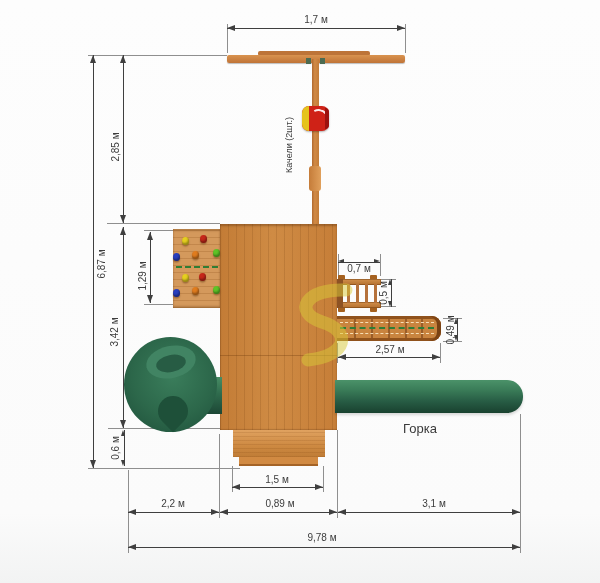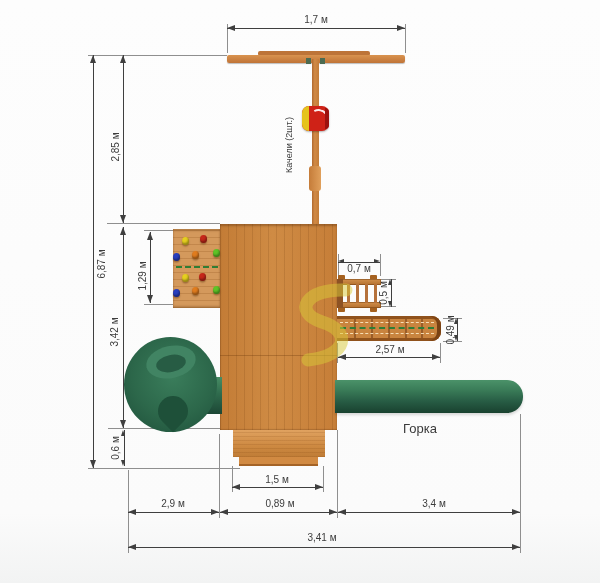--- a/index.html
+++ b/index.html
@@ -213,41 +213,41 @@
     <div class="dline h" style="left:232px;top:487px;width:91px;"></div>
     <div class="arr l" style="left:232px;top:484px;"></div>
     <div class="arr r" style="left:315px;top:484px;"></div>
     <div class="lbl" style="left:277px;top:479px;">1,5 м</div>
   </div>
 
   <div>
     <div class="dline h" style="left:128px;top:512px;width:91px;"></div>
     <div class="arr l" style="left:128px;top:509px;"></div>
     <div class="arr r" style="left:211px;top:509px;"></div>
-    <div class="lbl" style="left:173px;top:503px;">2,9 м</div>
+    <div class="lbl" style="left:173px;top:503px;">2,2 м</div>
   </div>
 
   <div>
     <div class="dline h" style="left:220px;top:512px;width:117px;"></div>
     <div class="arr l" style="left:220px;top:509px;"></div>
     <div class="arr r" style="left:329px;top:509px;"></div>
     <div class="lbl" style="left:280px;top:503px;">0,89 м</div>
   </div>
 
   <div>
     <div class="dline h" style="left:338px;top:512px;width:182px;"></div>
     <div class="arr l" style="left:338px;top:509px;"></div>
     <div class="arr r" style="left:512px;top:509px;"></div>
-    <div class="lbl" style="left:434px;top:503px;">3,4 м</div>
+    <div class="lbl" style="left:434px;top:503px;">3,1 м</div>
   </div>
 
   <div>
     <div class="dline h" style="left:128px;top:547px;width:392px;"></div>
     <div class="arr l" style="left:128px;top:544px;"></div>
     <div class="arr r" style="left:512px;top:544px;"></div>
-    <div class="lbl" style="left:322px;top:537px;">3,41 м</div>
+    <div class="lbl" style="left:322px;top:537px;">9,78 м</div>
   </div>
 
   <svg id="watermark" width="100" height="100" viewBox="0 0 100 100">
     <path d="M68,12 C28,10 14,34 44,44 C74,53 70,78 30,82" fill="none" stroke="#d9cb39" stroke-width="13" stroke-linecap="round"></path>
   </svg>
 
 </div>
 
 </body></html>

